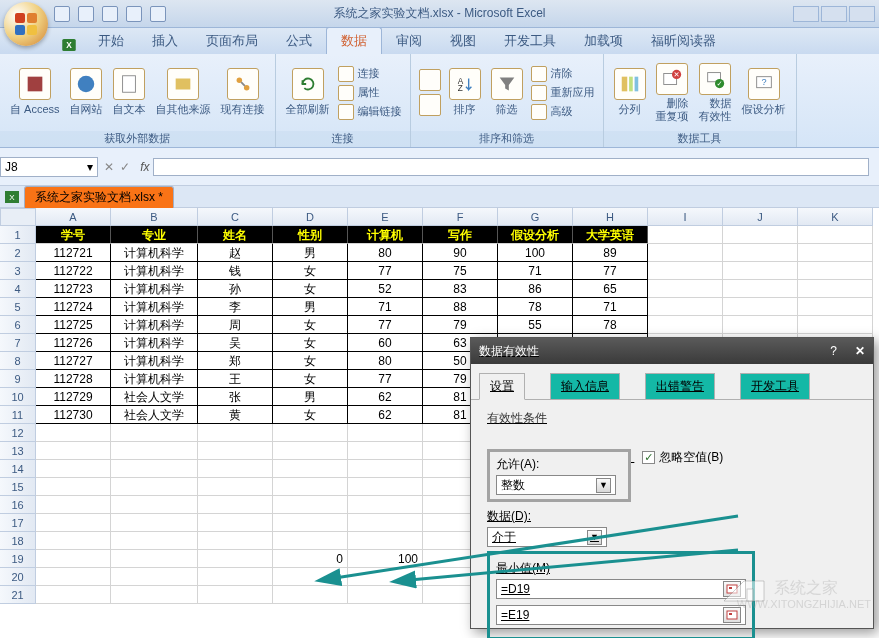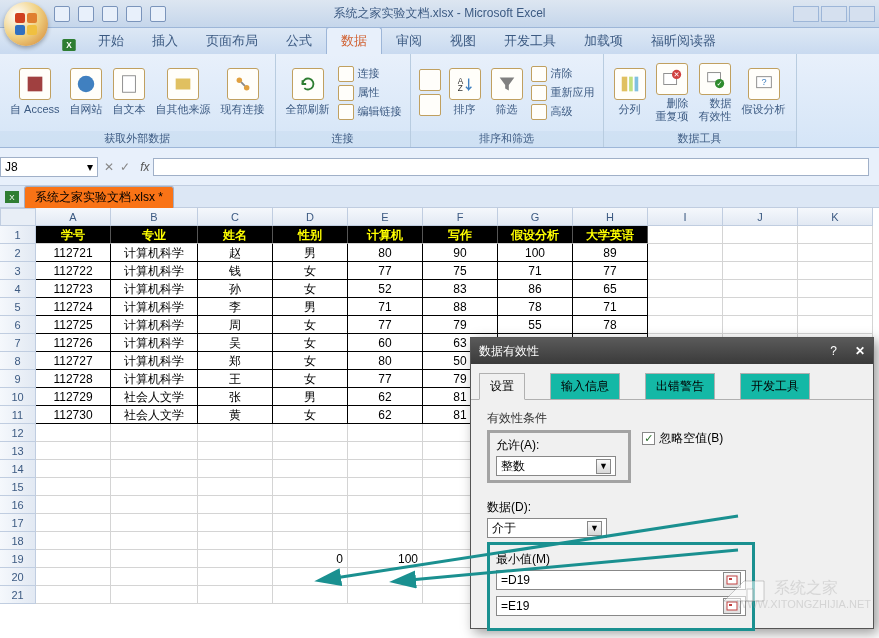--- a/index.html
+++ b/index.html
@@ -56,29 +56,29 @@
 .col-h { height: 18px; background: linear-gradient(#f5f8fc,#e2e9f3); border-right: 1px solid #c0cde0; border-bottom: 1px solid #c0cde0; text-align: center; font-size: 11px; color: #3c5a82; line-height: 18px; }
 .rows { }
 .row { display: flex; height: 18px; }
 .row-h { width: 36px; background: linear-gradient(90deg,#f5f8fc,#e2e9f3); border-right: 1px solid #c0cde0; border-bottom: 1px solid #c0cde0; text-align: center; font-size: 11px; color: #3c5a82; line-height: 18px; }
 .cell { border-right: 1px solid #d4d4d4; border-bottom: 1px solid #d4d4d4; text-align: center; font-size: 12px; line-height: 18px; overflow: hidden; }
 .hdr-cell { background: #000; color: #ffff00; font-weight: bold; border-right: 1px solid #555; }
 .data-cell { border-right: 1px solid #000; border-bottom: 1px solid #000; }
 .cw-A{width:75px}.cw-B{width:87px}.cw-C{width:75px}.cw-D{width:75px}.cw-E{width:75px}.cw-F{width:75px}.cw-G{width:75px}.cw-H{width:75px}.cw-I{width:75px}.cw-J{width:75px}.cw-K{width:75px}
 
 
-.dialog { position: absolute; left: 470px; top: 337px; width: 404px; height: 292px; background: #f0f0f0; border: 1px solid #555; box-shadow: 4px 4px 12px rgba(0,0,0,.4); z-index: 200; }
+.dialog { position: absolute; left: 470px; top: 337px; width: 404px; height: 292px; background: #f0f0f0; border: 1px solid #555; box-shadow: 4px 4px 12px rgba(0,0,0,.4); z-index: 200; text-decoration: underline; }
 .dlg-title { height: 26px; background: linear-gradient(#5a5a5a,#3a3a3a); color: #fff; font-size: 12px; display: flex; align-items: center; padding: 0 8px; position: relative; }
 .dlg-help { position: absolute; right: 36px; color: #fff; }
 .dlg-close { position: absolute; right: 8px; color: #fff; font-weight: bold; cursor: pointer; }
 .dlg-tabs { display: flex; padding: 8px 8px 0 8px; border-bottom: 1px solid #b0b0b0; gap: 23px; }
 .dlg-tab { padding: 4px 10px; font-size: 12px; border: 1px solid #b0b0b0; margin-right: 2px; background: #14b8a6; cursor: pointer; position: relative; top: 1px; }
 .dlg-tab.active { background: #f0f0f0; border-bottom: 1px solid #f0f0f0; }
 .dlg-body { padding: 10px 16px; font-size: 12px; }
-.dlg-fieldset-label { color: #333; margin-bottom: 3px; }
+.dlg-fieldset-label { color: #333; margin-bottom: 22px; }
 .allow-box { border: 3px solid #a3a3a3; padding: 4px 6px; width: 144px; display: inline-block; vertical-align: top; }
 .combo { width: 120px; height: 20px; border: 1px solid #888; background: #fff; display: flex; justify-content: space-between; align-items: center; padding: 0 4px; margin-top: 2px; }
 .combo-arr { width: 15px; height: 15px; border: 1px solid #888; background: linear-gradient(#fafafa,#d8d8d8); text-align: center; font-size: 9px; line-height: 13px; }
 .chk { display: inline-flex; align-items: center; gap: 4px; margin-left: 8px; }
 .chk-box { width: 13px; height: 13px; border: 1px solid #888; background: #fff; text-align: center; line-height: 11px; color: #2a6e2a; font-size: 11px; }
 .minmax-box { border: 3px solid #1a9090; padding: 6px; margin-top: 4px; width: 268px; }
 .txt-input { width: 250px; height: 20px; border: 1px solid #888; background: #fff; display: flex; justify-content: space-between; align-items: center; padding: 0 4px; margin: 2px 0 6px 0; }
 .ref-btn { width: 18px; height: 16px; border: 1px solid #888; background: linear-gradient(#fafafa,#e0e0e0); display: flex; align-items: center; justify-content: center; }
 
 
@@ -667,21 +667,21 @@
         <div class="combo">
             <span>整数</span>
             <span class="combo-arr">▼</span>
           </div>
       </div>
       <span class="chk">
           <span class="chk-box">✓</span>
           <span>忽略空值(B)</span>
         </span>
     </div>
-    <div style="margin-top:16px">
+    <div style="margin-top:6px">
       <div>数据(D):</div>
       <div class="combo">
           <span>介于</span>
           <span class="combo-arr">▼</span>
         </div>
     </div>
     <div class="minmax-box">
       <div>最小值(M)</div>
       <div class="txt-input">
           <span>=D19</span>

